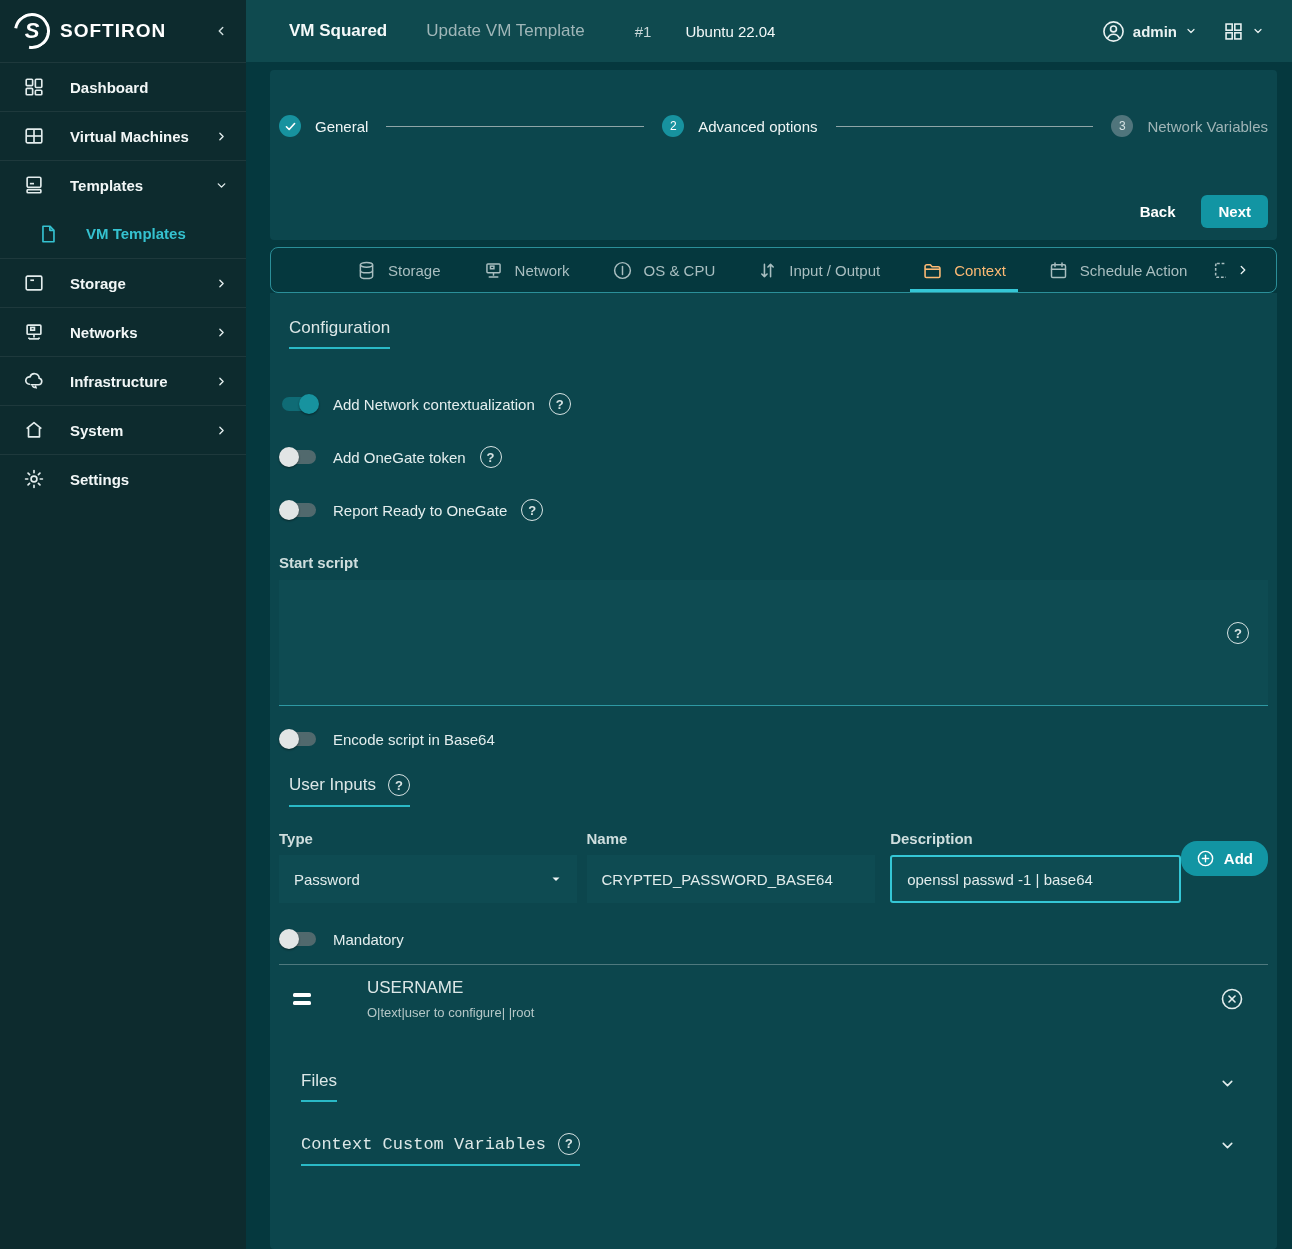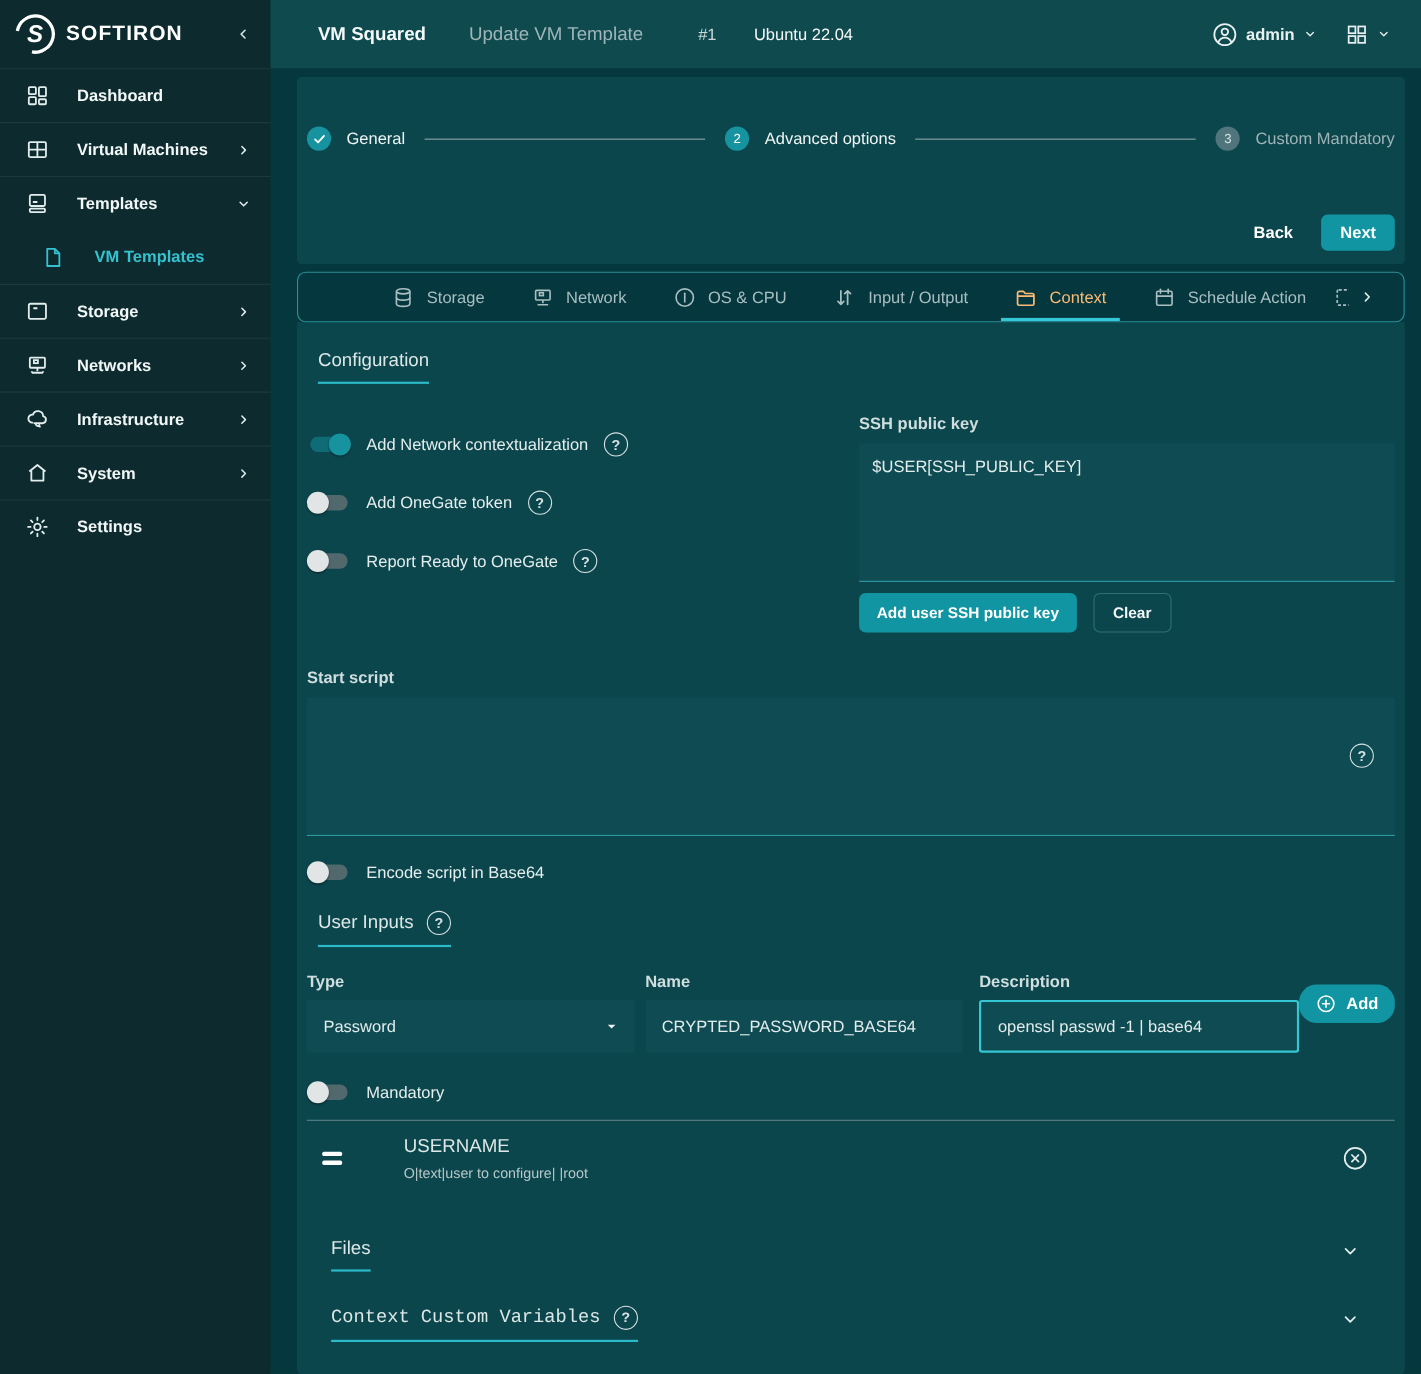--- a/index.html
+++ b/index.html
@@ -311,21 +311,21 @@
           <span class="step-label">General</span>
         </div>
         <div class="step-line"></div>
         <div class="step active">
           <span class="step-circle">2</span>
           <span class="step-label">Advanced options</span>
         </div>
         <div class="step-line"></div>
         <div class="step upcoming">
           <span class="step-circle">3</span>
-          <span class="step-label">Custom Mandatory</span>
+          <span class="step-label">Network Variables</span>
         </div>
       </div>
       <div class="wizard-actions">
         <button class="btn-text">Back</button>
         <button class="btn-primary">Next</button>
       </div>
     </section>
 
     <div class="tabbar">
       <div class="tab">
@@ -414,28 +414,20 @@
           <div class="toggle-row">
             <div class="switch">
                 <span class="track"></span>
                 <span class="knob"></span>
               </div>
             <span class="toggle-label">Report Ready to OneGate</span>
             <span class="help">?</span>
           </div>
         </div>
 
-        <div class="ssh-col">
-          <div class="field-label">SSH public key</div>
-          <textarea class="textarea ssh-ta" spellcheck="false" style="">$USER[SSH_PUBLIC_KEY]</textarea>
-          <div class="ssh-actions">
-            <button class="btn-primary sm">Add user SSH public key</button>
-            <button class="btn-outline">Clear</button>
-          </div>
-        </div>
       </div>
 
       <div class="script-block">
         <div class="field-label">Start script</div>
         <textarea class="textarea script-ta" spellcheck="false" style=""></textarea>
         <span class="help script-help">?</span>
       </div>
 
       <div class="encode-row">
         <div class="switch">

